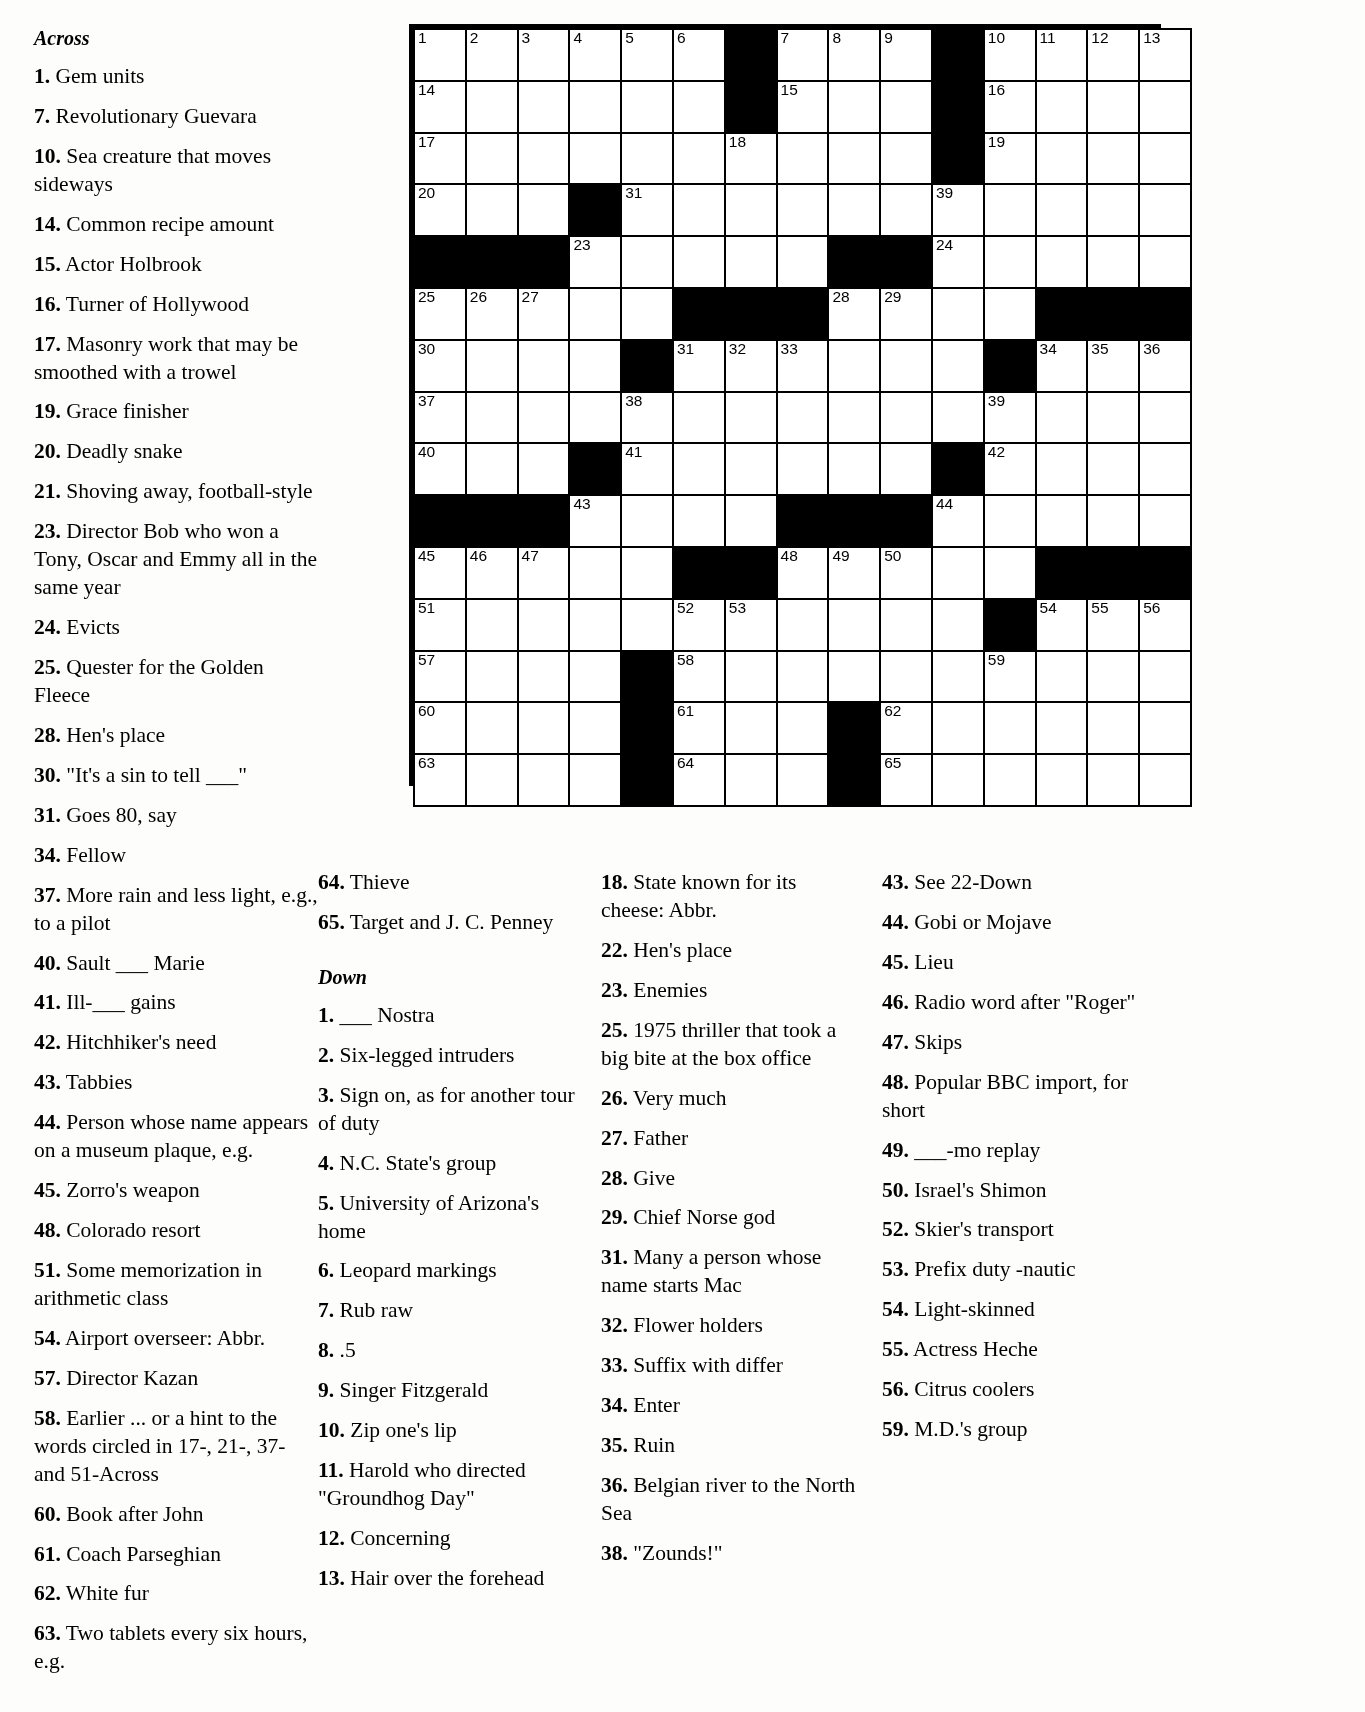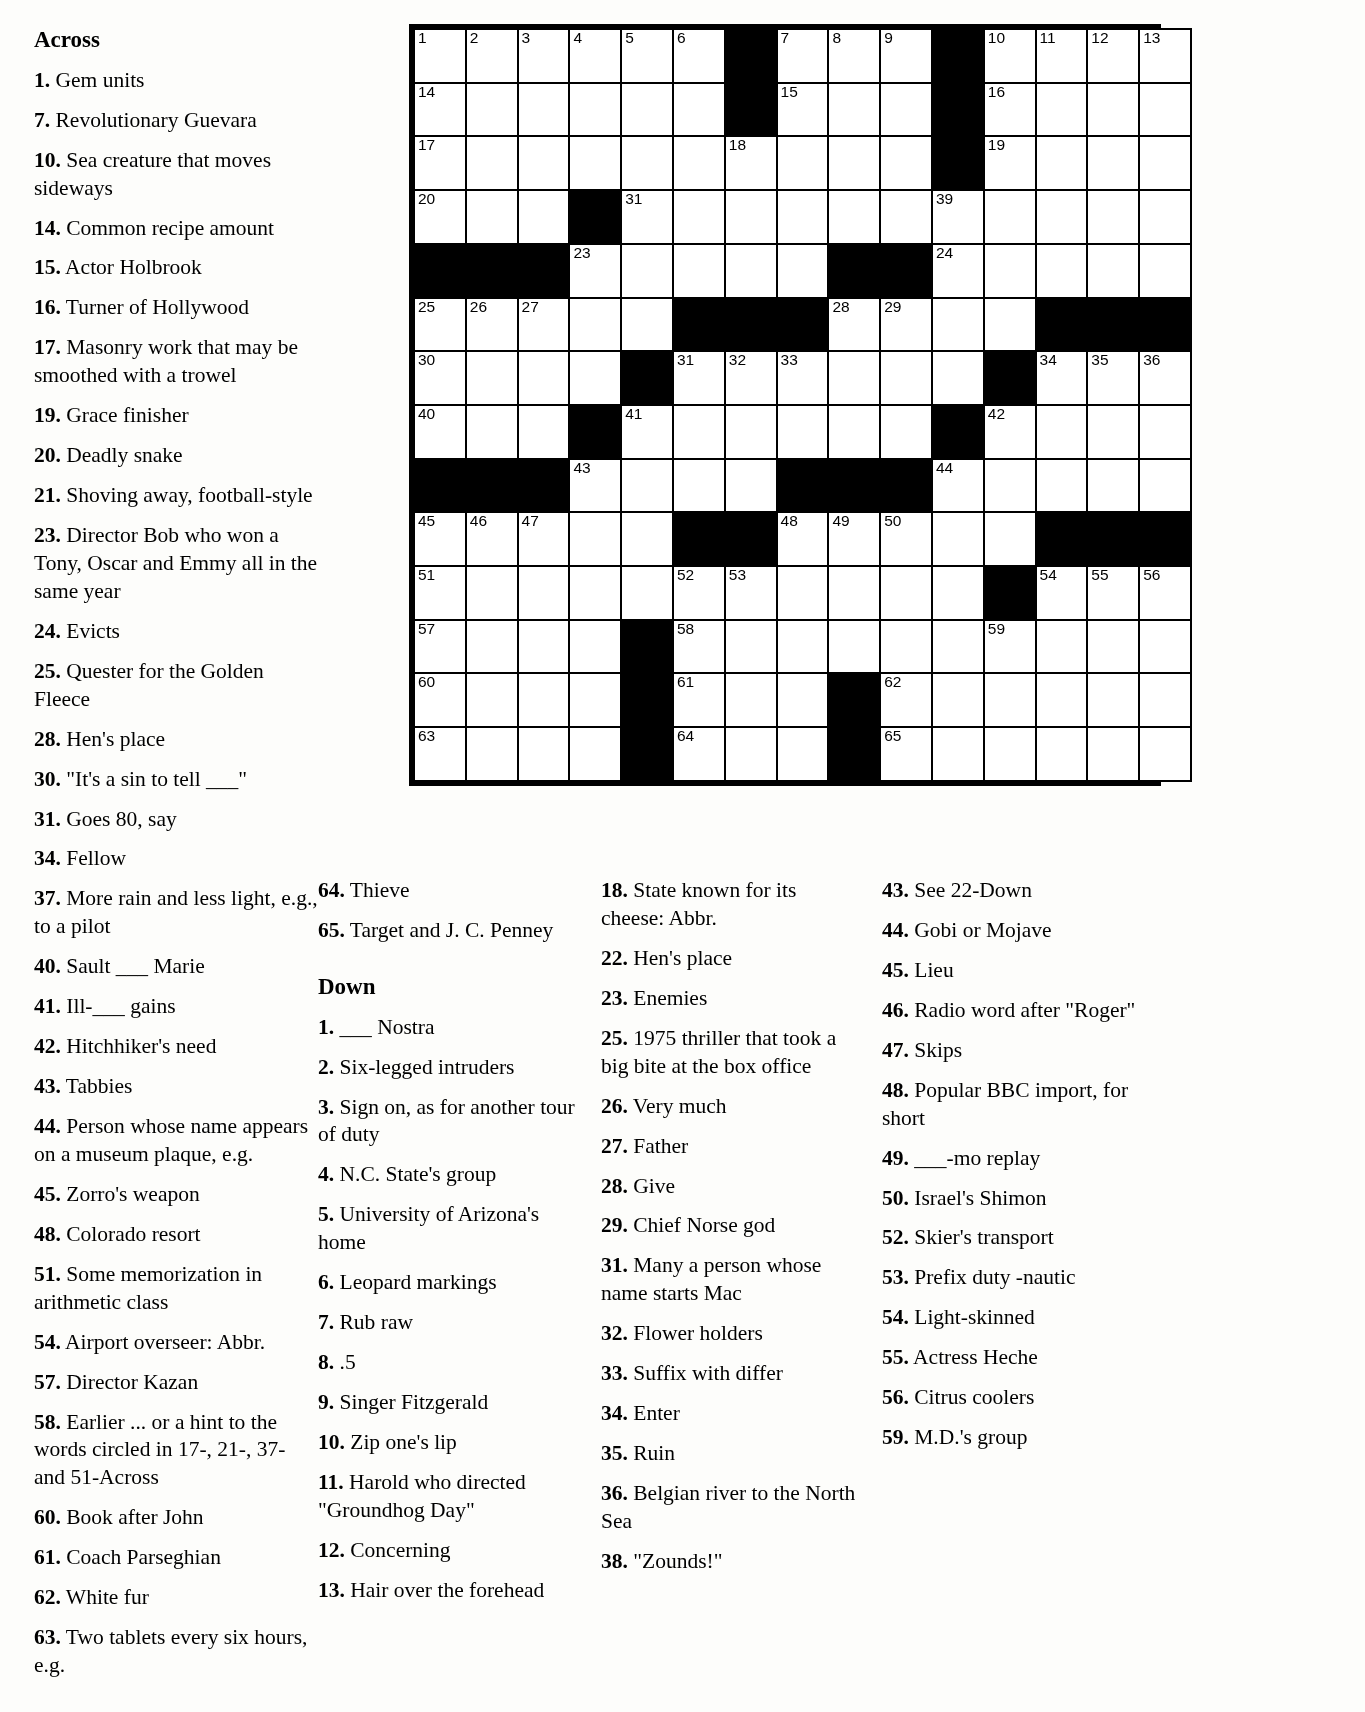--- a/index.html
+++ b/index.html
@@ -34,23 +34,24 @@
   #across-column {
     position: absolute;
     left: 34px;
     top: 26px;
     width: 285px;
   }
 
   
   .section-head {
     font-weight: bold;
-    font-size: 23px;
+    font-size: 20px;
     line-height: 1.25;
     margin: 0 0 12px 0;
+    font-style: italic;
   }
   .clue {
     font-size: 21.5px;
     line-height: 1.30;
     margin: 0 0 12px 0;
     text-align: left;
   }
   .clue .num {
     font-weight: bold;
   }
@@ -58,21 +59,21 @@
   
   #bottom-area {
     position: absolute;
     top: 855px;
     left: 0;
     width: 1365px;
     height: 857px;
   }
   .bcol {
     position: absolute;
-    top: 12px;
+    top: 4px;
     width: 262px;
   }
   #bcol-1 { left: 318px; }
   #bcol-2 { left: 601px; }
   #bcol-3 { left: 882px; }
 
   .spacer-lead { height: 10px; }
 
   
   #grid-wrap {
@@ -346,20 +347,43 @@
               <td class="blk"></td>
               <td>
                 <span class="cnum">34</span>
               </td>
               <td>
                 <span class="cnum">35</span>
               </td>
               <td>
                 <span class="cnum">36</span>
               </td>
+            </tr>
+            <tr>
+              <td>
+                <span class="cnum">37</span>
+              </td>
+              <td></td>
+              <td></td>
+              <td></td>
+              <td>
+                <span class="cnum">38</span>
+              </td>
+              <td></td>
+              <td></td>
+              <td></td>
+              <td></td>
+              <td></td>
+              <td></td>
+              <td>
+                <span class="cnum">39</span>
+              </td>
+              <td></td>
+              <td></td>
+              <td></td>
             </tr>
             <tr>
               <td>
                 <span class="cnum">40</span>
               </td>
               <td></td>
               <td></td>
               <td class="blk"></td>
               <td>
                 <span class="cnum">41</span>

